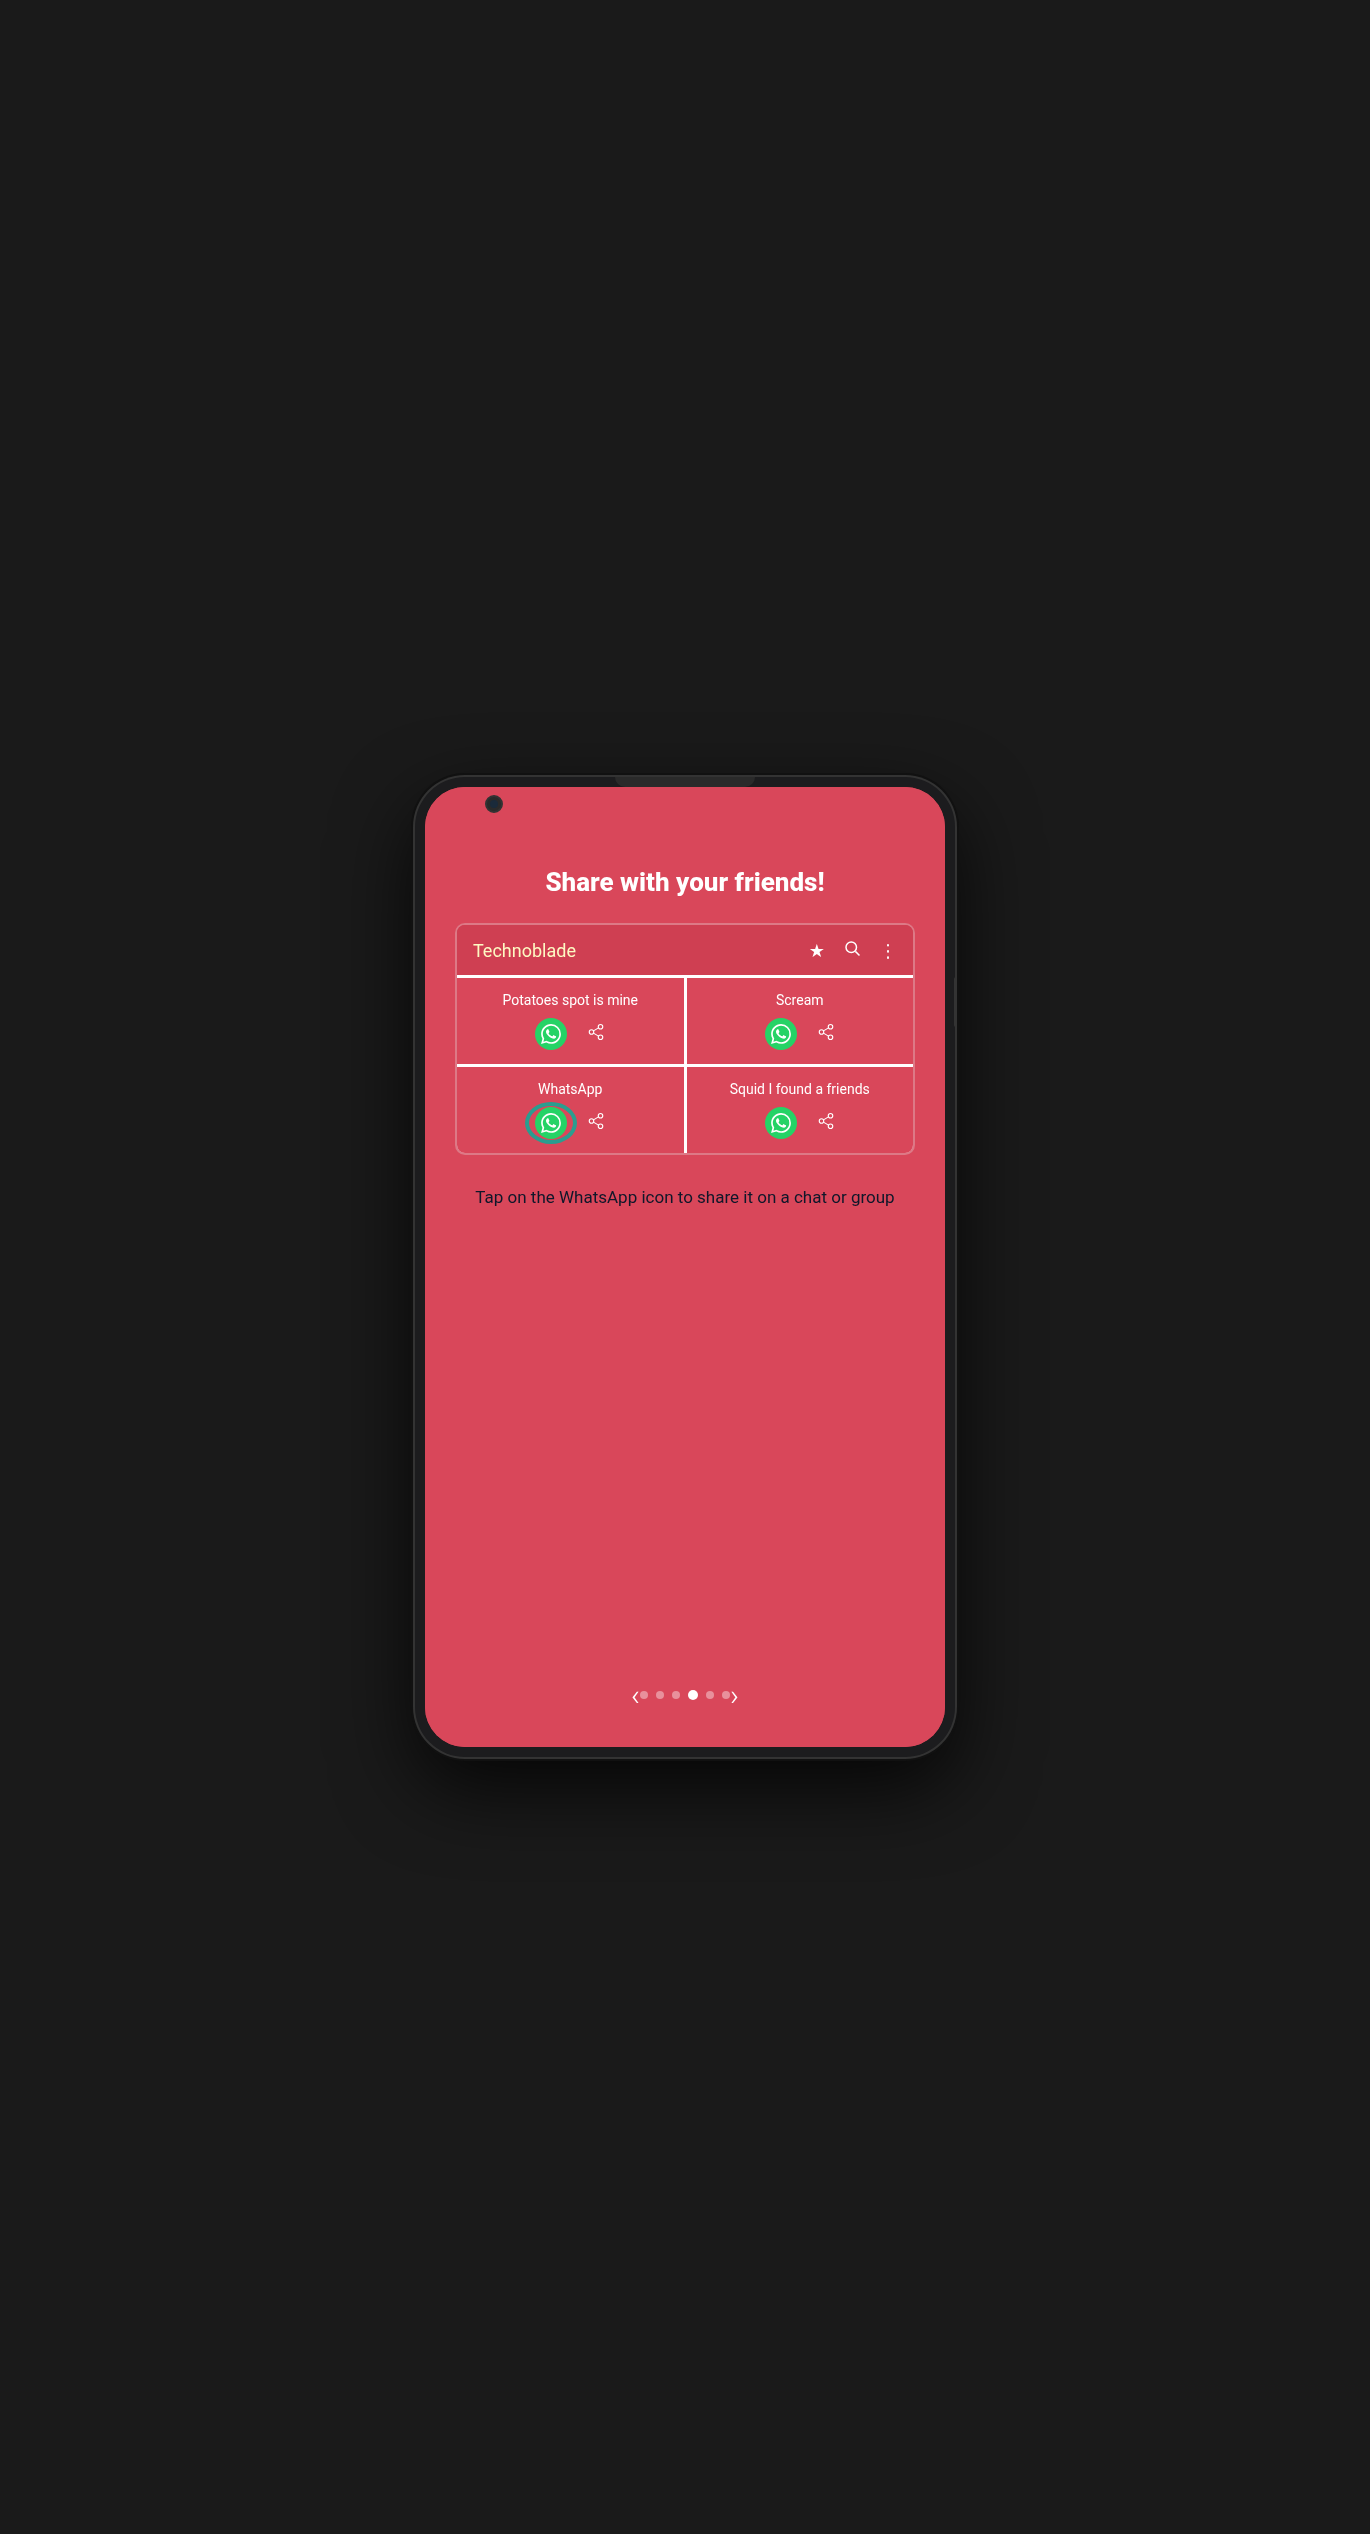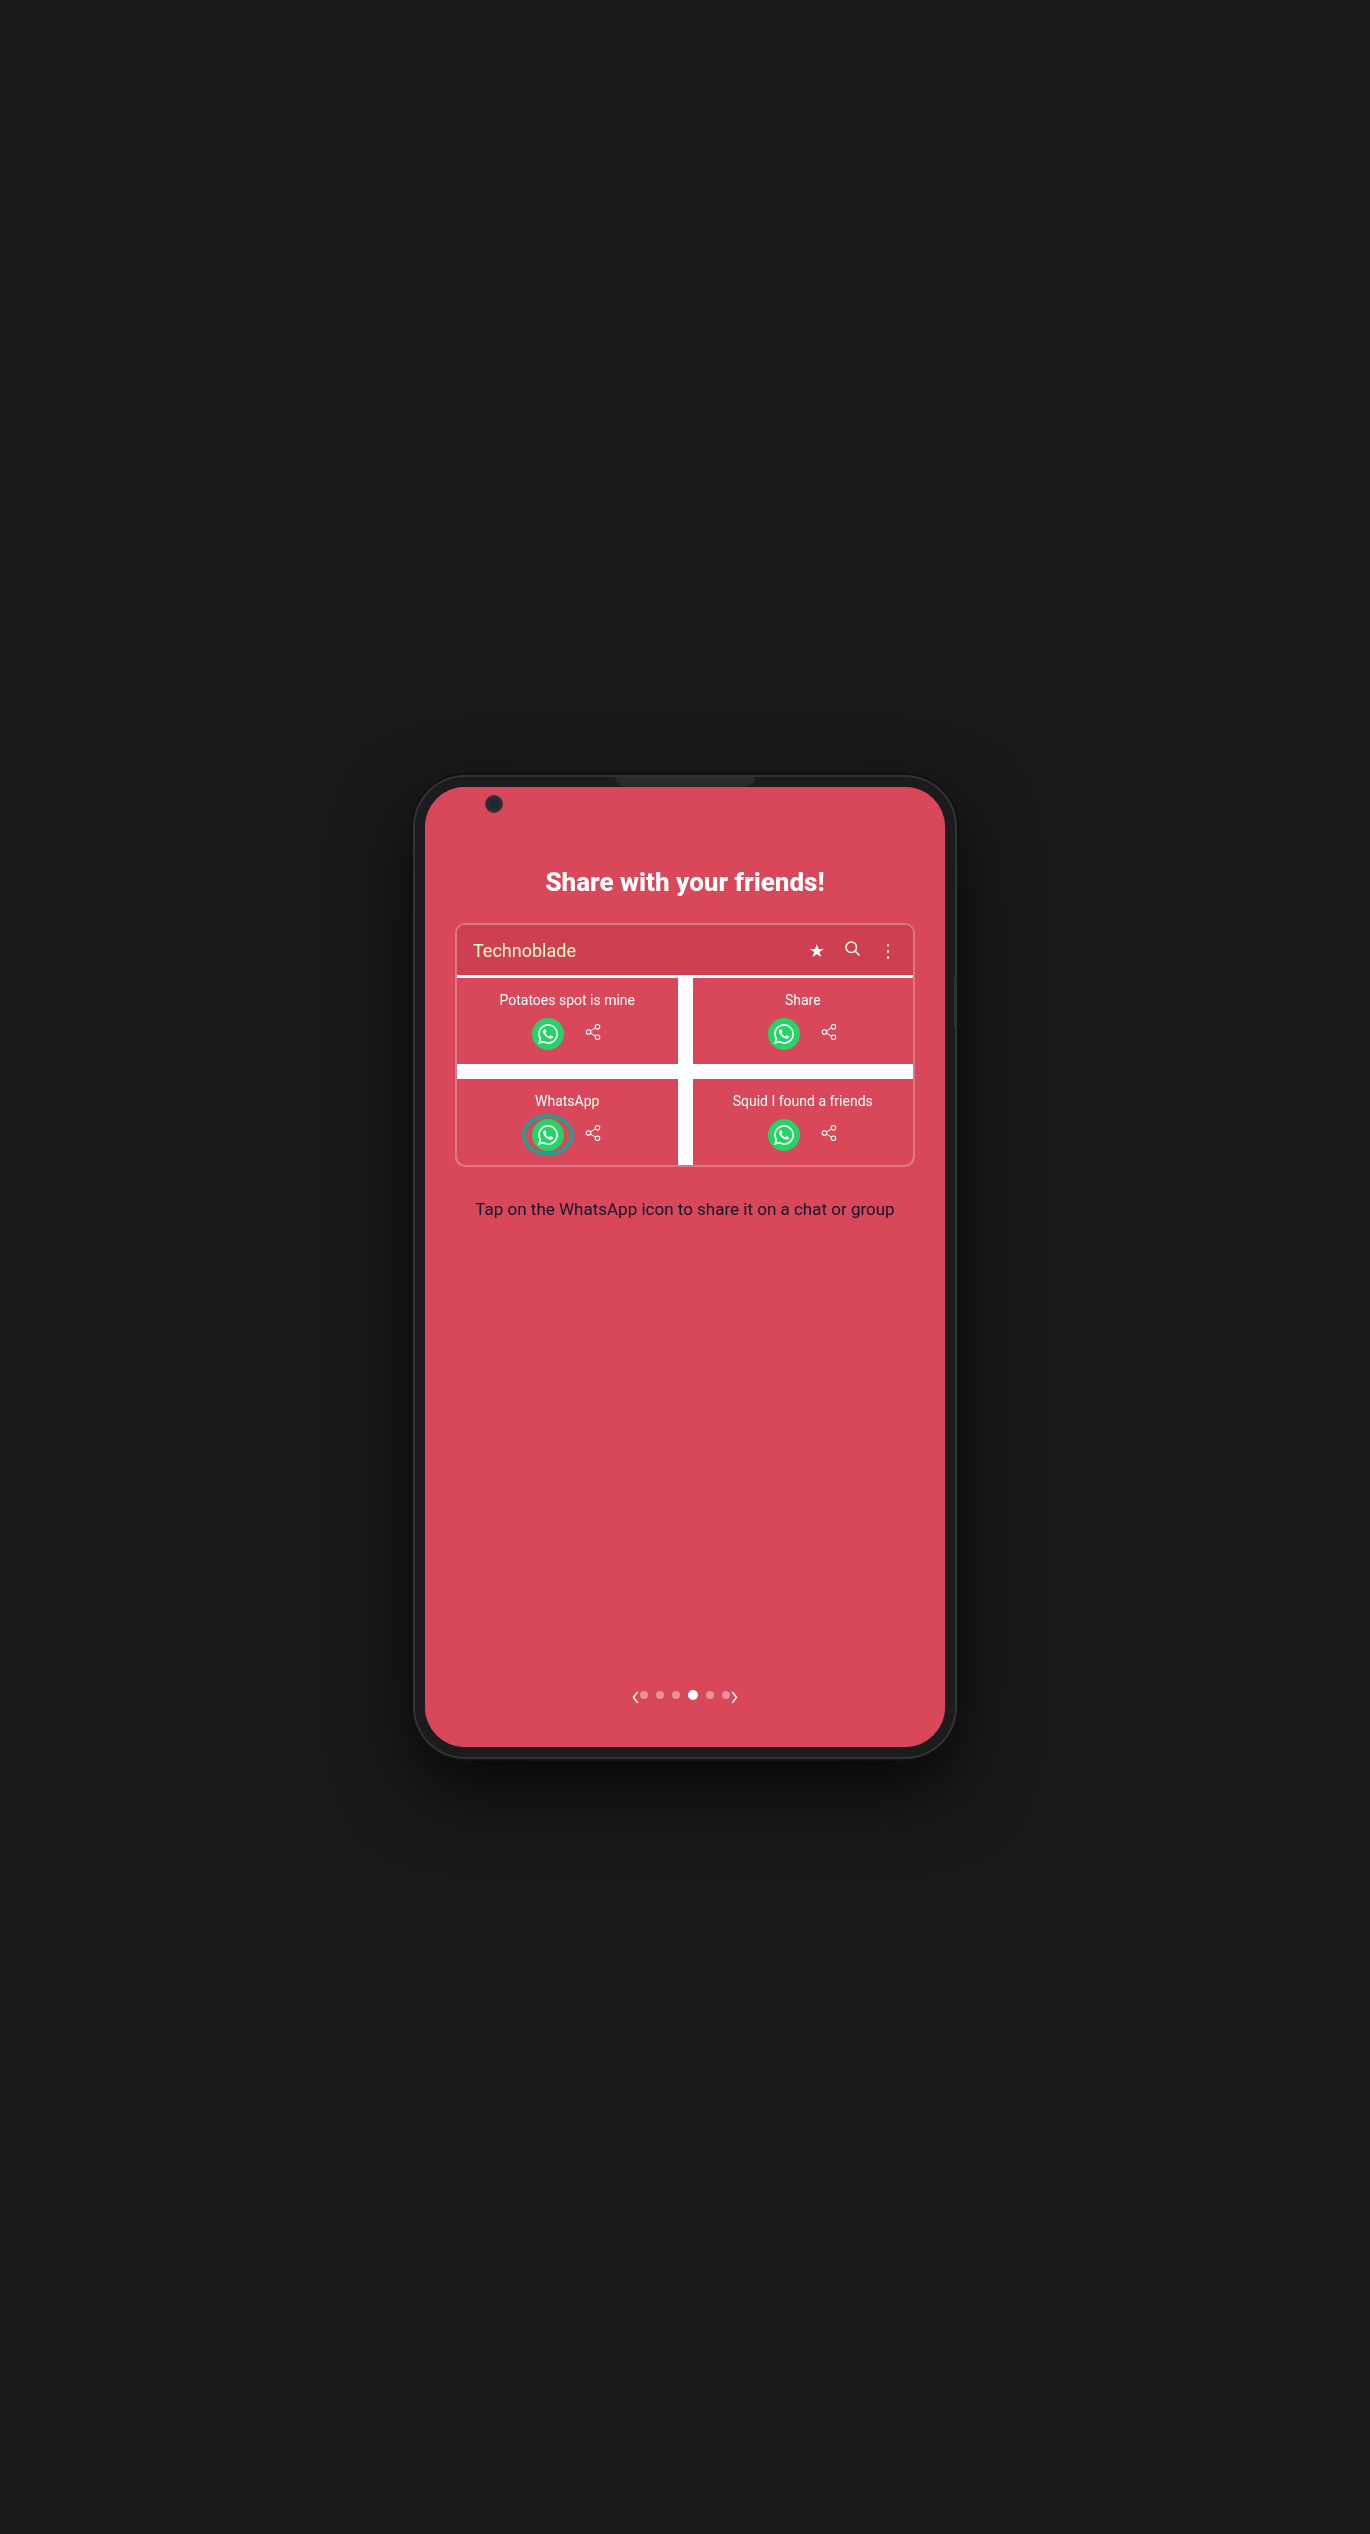--- a/index.html
+++ b/index.html
@@ -143,21 +143,21 @@
 
     .header-icon {
       color: white;
       font-size: 18px;
       cursor: pointer;
     }
 
     .songs-grid {
       display: grid;
       grid-template-columns: 1fr 1fr;
-      gap: 15px;
+      gap: 3px;
       background: white;
       border-top: 3px solid white;
     }
 
     .song-cell {
       background: #d9475a;
       padding: 14px 12px;
       display: flex;
       flex-direction: column;
       align-items: center;
@@ -307,21 +307,21 @@
                   <circle cx="6" cy="12" r="3" stroke="white" stroke-width="1.5" fill="none"></circle>
                   <circle cx="18" cy="19" r="3" stroke="white" stroke-width="1.5" fill="none"></circle>
                   <line x1="8.59" y1="13.51" x2="15.42" y2="17.49" stroke="white" stroke-width="1.5"></line>
                   <line x1="15.41" y1="6.51" x2="8.59" y2="10.49" stroke="white" stroke-width="1.5"></line>
                 </svg>
               </span>
             </div>
           </div>
 
           <div class="song-cell">
-            <span class="song-title">Share</span>
+            <span class="song-title">Scream</span>
             <div class="song-actions">
               <div class="whatsapp-circle">
                 <svg class="whatsapp-svg" viewBox="0 0 24 24" fill="white">
                   <path d="M17.472 14.382c-.297-.149-1.758-.867-2.03-.967-.273-.099-.471-.148-.67.15-.197.297-.767.966-.94 1.164-.173.199-.347.223-.644.075-.297-.15-1.255-.463-2.39-1.475-.883-.788-1.48-1.761-1.653-2.059-.173-.297-.018-.458.13-.606.134-.133.298-.347.446-.52.149-.174.198-.298.298-.497.099-.198.05-.371-.025-.52-.075-.149-.669-1.612-.916-2.207-.242-.579-.487-.5-.669-.51-.173-.008-.371-.01-.57-.01-.198 0-.52.074-.792.372-.272.297-1.04 1.016-1.04 2.479 0 1.462 1.065 2.875 1.213 3.074.149.198 2.096 3.2 5.077 4.487.709.306 1.262.489 1.694.625.712.227 1.36.195 1.871.118.571-.085 1.758-.719 2.006-1.413.248-.694.248-1.289.173-1.413-.074-.124-.272-.198-.57-.347m-5.421 7.403h-.004a9.87 9.87 0 01-5.031-1.378l-.361-.214-3.741.982.998-3.648-.235-.374a9.86 9.86 0 01-1.51-5.26c.001-5.45 4.436-9.884 9.888-9.884 2.64 0 5.122 1.03 6.988 2.898a9.825 9.825 0 012.893 6.994c-.003 5.45-4.437 9.884-9.885 9.884m8.413-18.297A11.815 11.815 0 0012.05 0C5.495 0 .16 5.335.157 11.892c0 2.096.547 4.142 1.588 5.945L.057 24l6.305-1.654a11.882 11.882 0 005.683 1.448h.005c6.554 0 11.89-5.335 11.893-11.893a11.821 11.821 0 00-3.48-8.413z"></path>
                 </svg>
               </div>
               <span class="share-icon">
                 <svg width="18" height="18" viewBox="0 0 24 24" fill="white">
                   <circle cx="18" cy="5" r="3" stroke="white" stroke-width="1.5" fill="none"></circle>
                   <circle cx="6" cy="12" r="3" stroke="white" stroke-width="1.5" fill="none"></circle>

